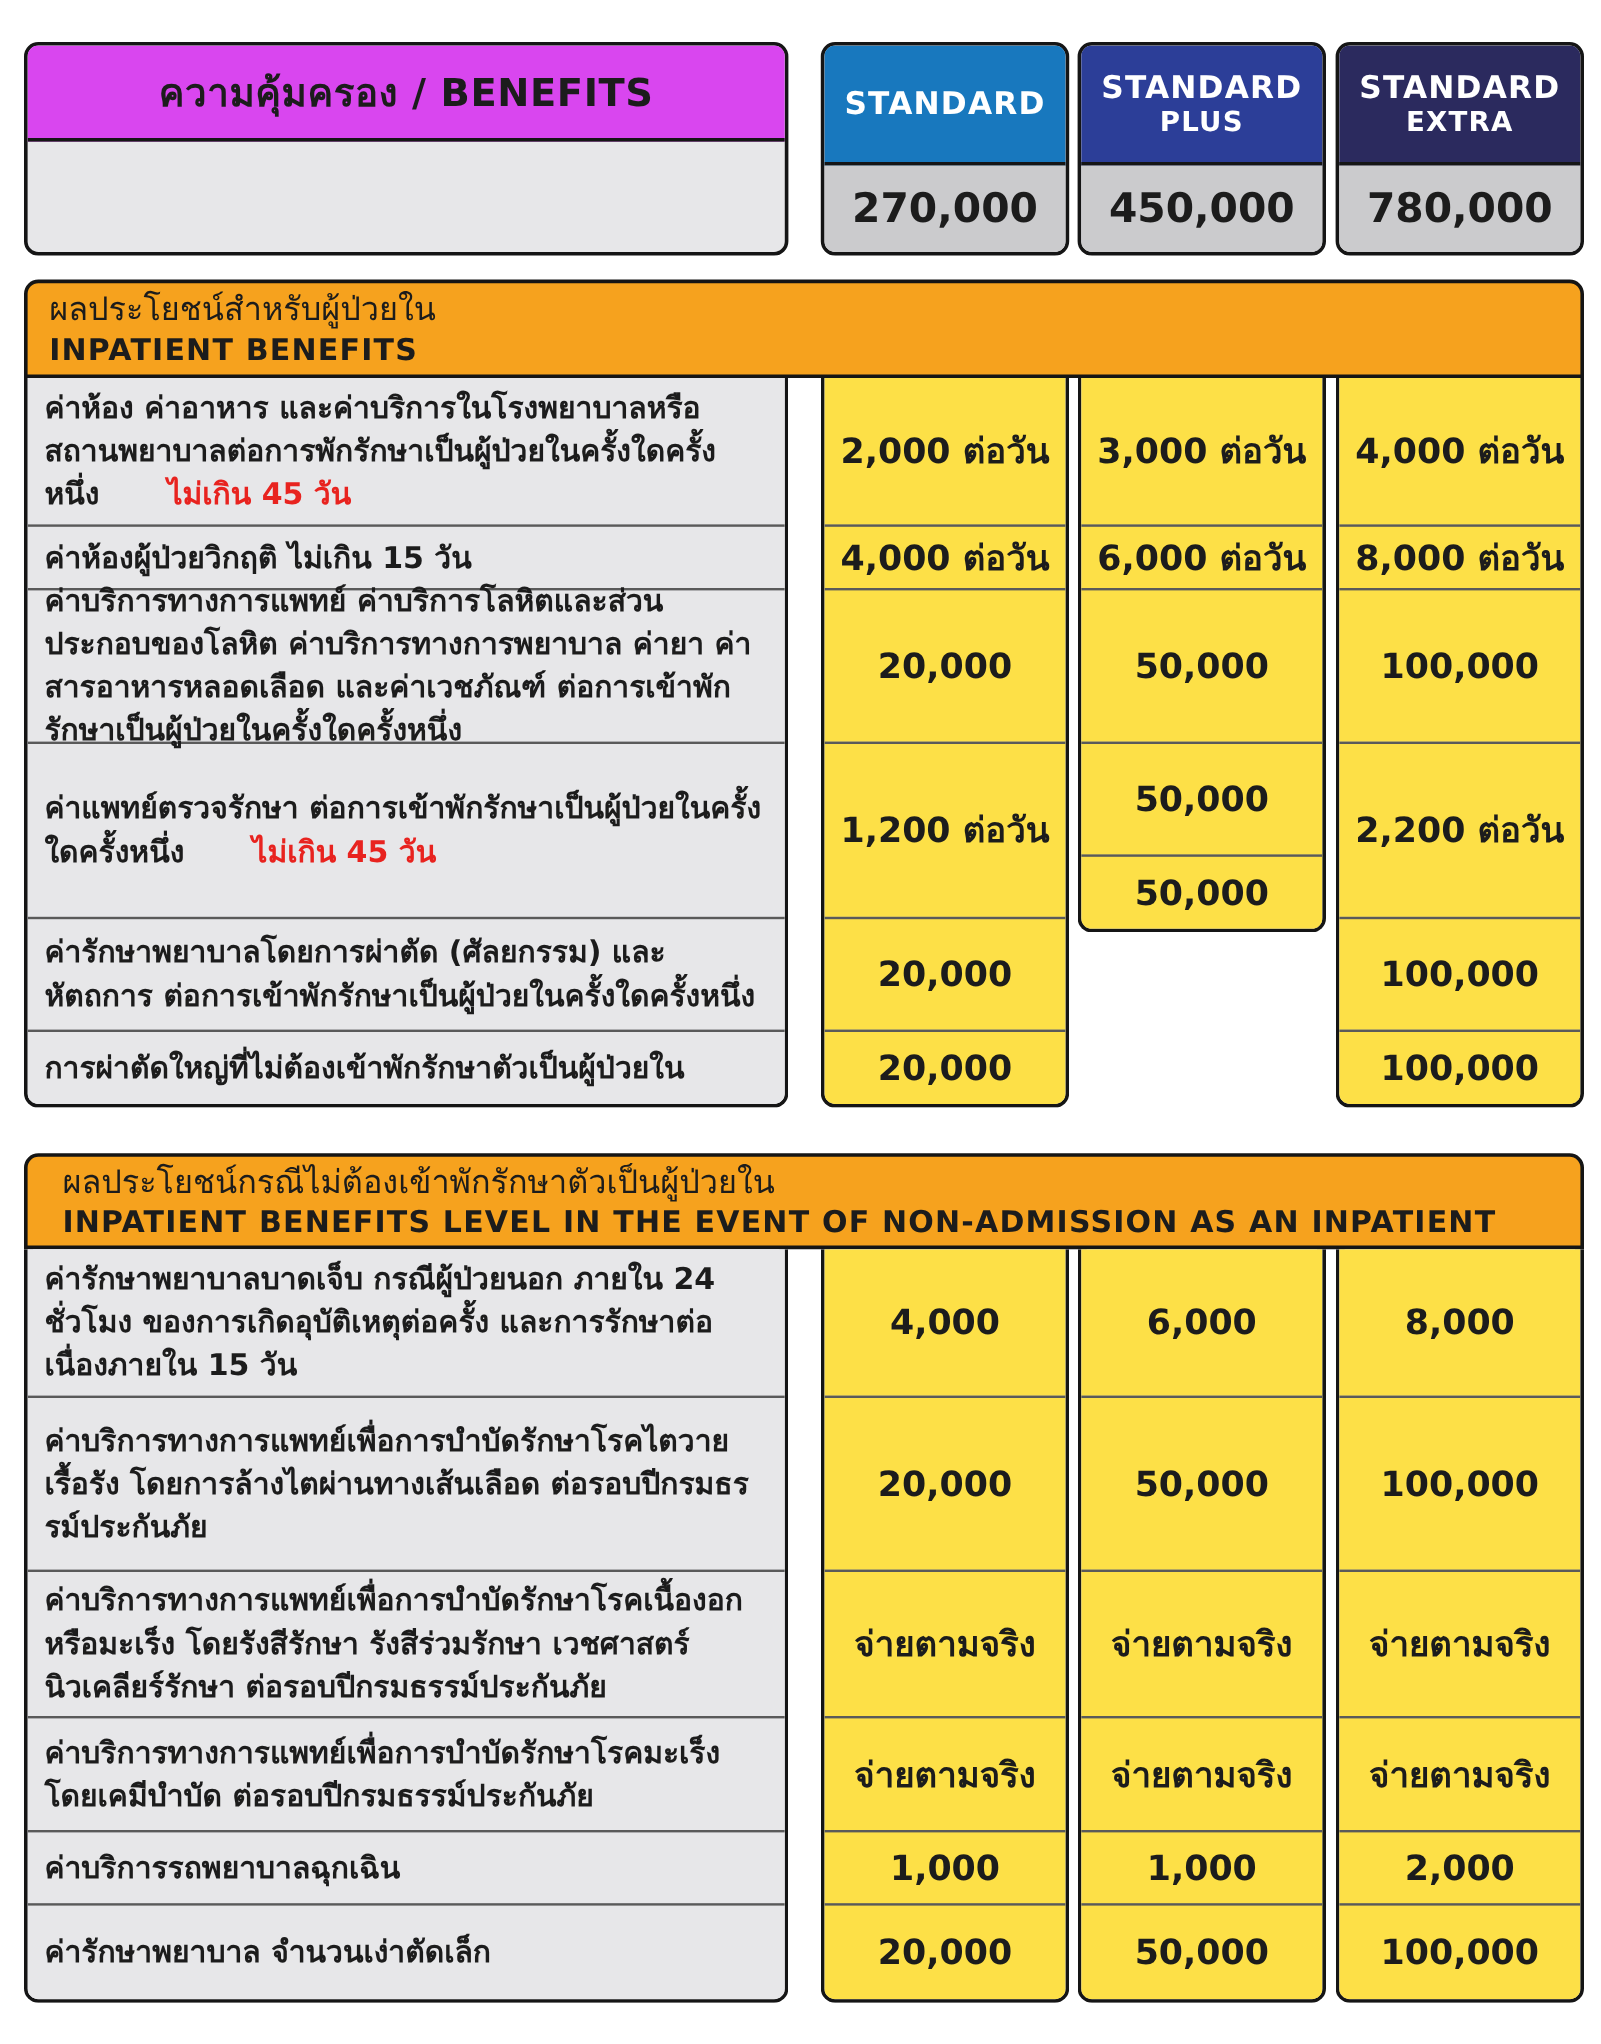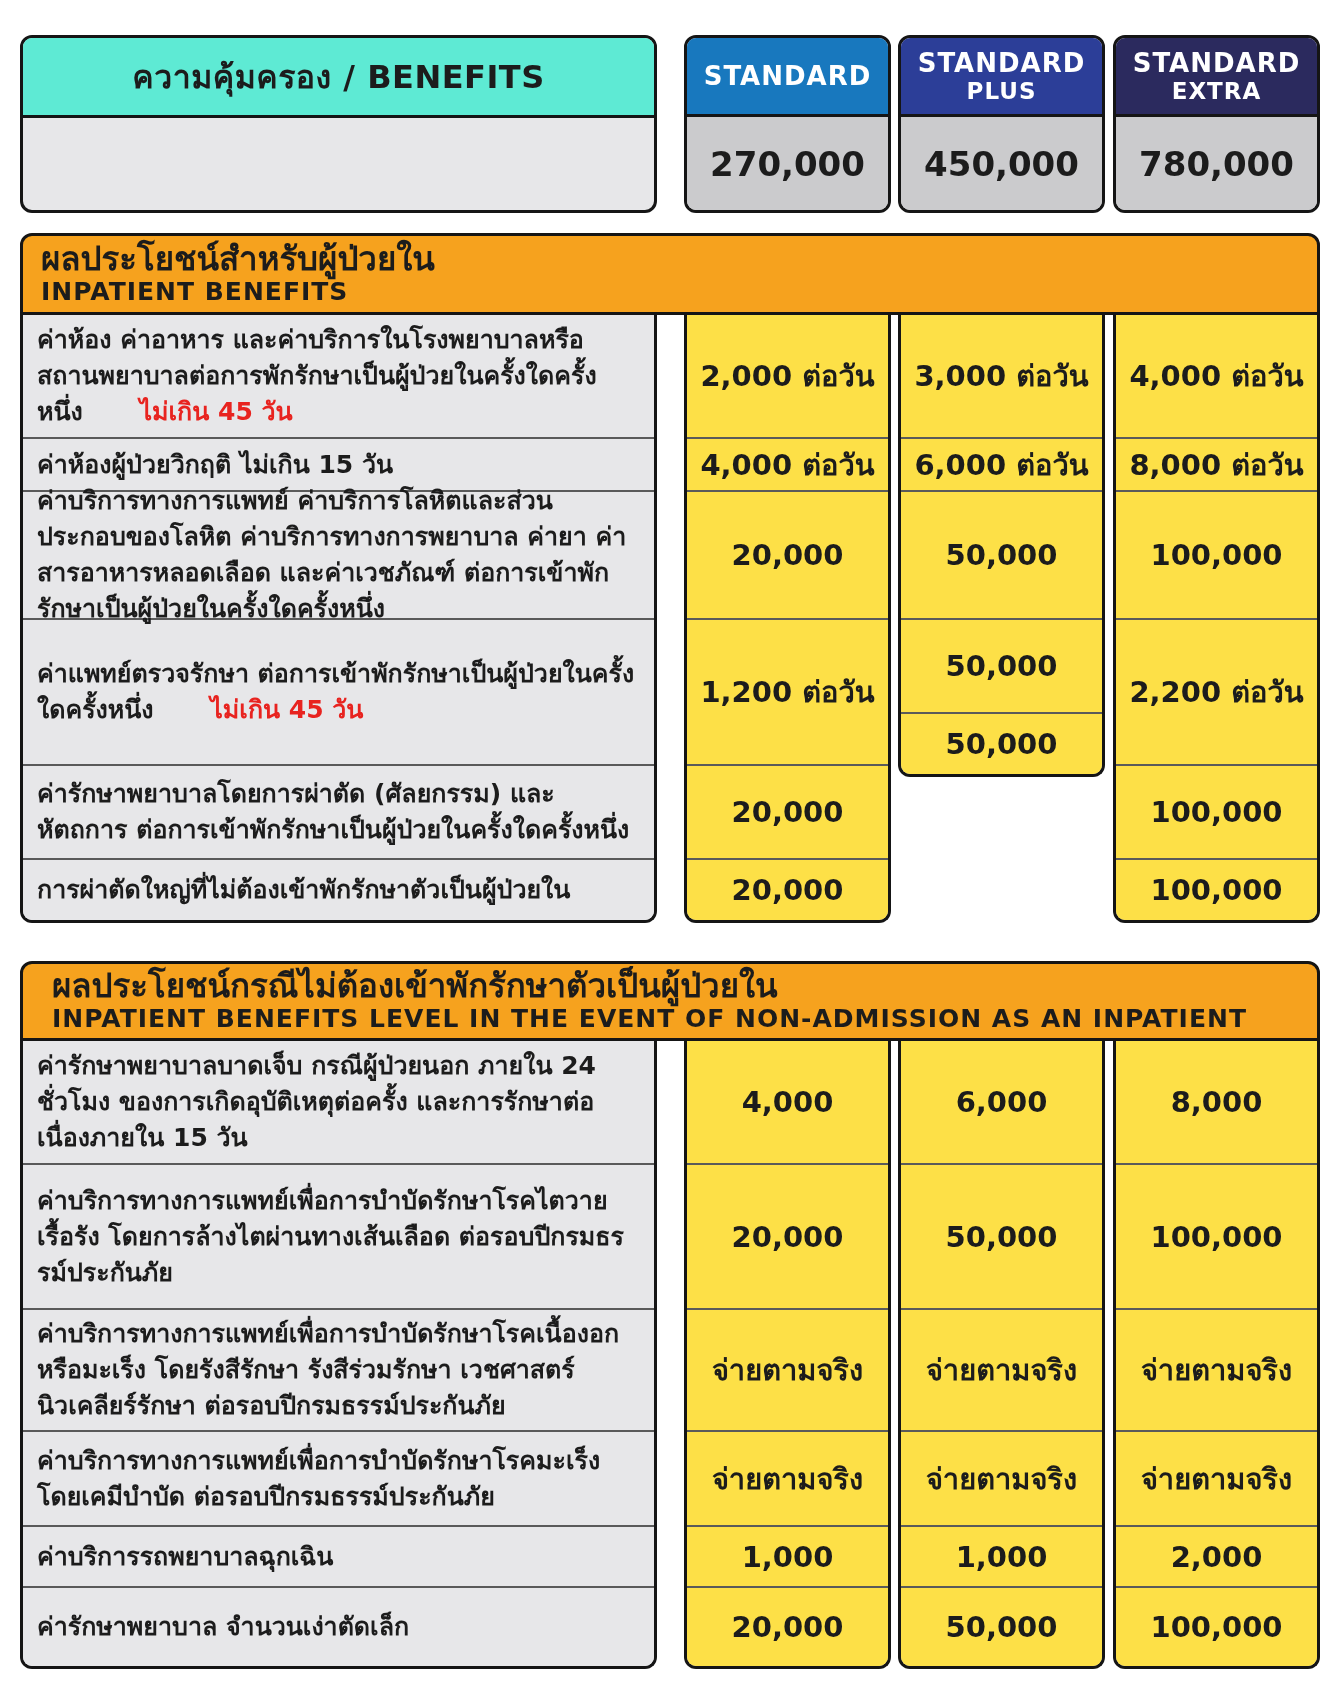--- a/index.html
+++ b/index.html
@@ -13,34 +13,34 @@
   .w-val{width:207px;}
   .gap-big{margin-left:27px;}
   .gap-sm1{margin-left:7px;}
   .gap-sm2{margin-left:8px;}
 
   
   .top-grid{display:flex;align-items:stretch;height:178px;}
   .tbox{border:3px solid #151515;border-radius:12px;overflow:hidden;display:flex;flex-direction:column;background:#e7e7e9;}
   .tbox-left{width:637px;}
   .tbox-plan{width:207px;}
-  .orange-head{background:#5eead4;border-bottom:3px solid #151515;height:80px;display:flex;align-items:center;justify-content:center;}
+  .orange-head{background:#d946ef;border-bottom:3px solid #151515;height:80px;display:flex;align-items:center;justify-content:center;}
   .benefits-title{font-size:32px;font-weight:700;letter-spacing:.5px;}
   .top-label-body{flex:1;display:flex;align-items:center;padding:6px 16px;background:#e7e7e9;}
   .top-label-body .txt{font-size:26px;font-weight:700;line-height:37px;}
-  .plan-head{height:79px;border-bottom:3px solid #151515;display:flex;flex-direction:column;align-items:center;justify-content:center;color:#ffffff;}
+  .plan-head{height:100px;border-bottom:3px solid #151515;display:flex;flex-direction:column;align-items:center;justify-content:center;color:#ffffff;}
   .plan-line1{font-size:26px;font-weight:700;letter-spacing:1px;line-height:30px;}
   .plan-line2{font-size:23px;font-weight:700;letter-spacing:1px;line-height:26px;}
   .plan-line2:empty{display:none;}
   .plan-body{flex:1;background:#cbcbcd;display:flex;align-items:center;justify-content:center;font-size:34px;font-weight:700;}
 
   
   .sec-head{width:1300px;border:3px solid #151515;border-radius:12px 12px 0 0;background:#f6a21e;
     padding:8px 18px 6px 18px;height:82px;display:flex;flex-direction:column;justify-content:center;}
-  .sec-title-th{font-size:33px;font-weight:700;line-height:34px;}
+  .sec-title-th{font-size:27px;font-weight:400;line-height:34px;}
   .sec-title-en{font-size:25px;font-weight:700;letter-spacing:1px;line-height:32px;}
   .sec1{margin-top:20px;}
   .sec2{margin-top:38px;}
   .sec2 .sec-head{height:80px;padding-left:29px;}
 
   
   .labels{border:3px solid #151515;border-top:none;border-radius:0 0 12px 12px;background:#e7e7e9;overflow:hidden;}
   .vcol{border:3px solid #151515;border-top:none;border-radius:0 0 12px 12px;background:#cbcbcd;overflow:hidden;}
   .lrow{display:flex;align-items:center;padding:4px 14px;background:#e7e7e9;}
   .lrow + .lrow, .vrow + .vrow{border-top:2px solid #5a5a5a;}

